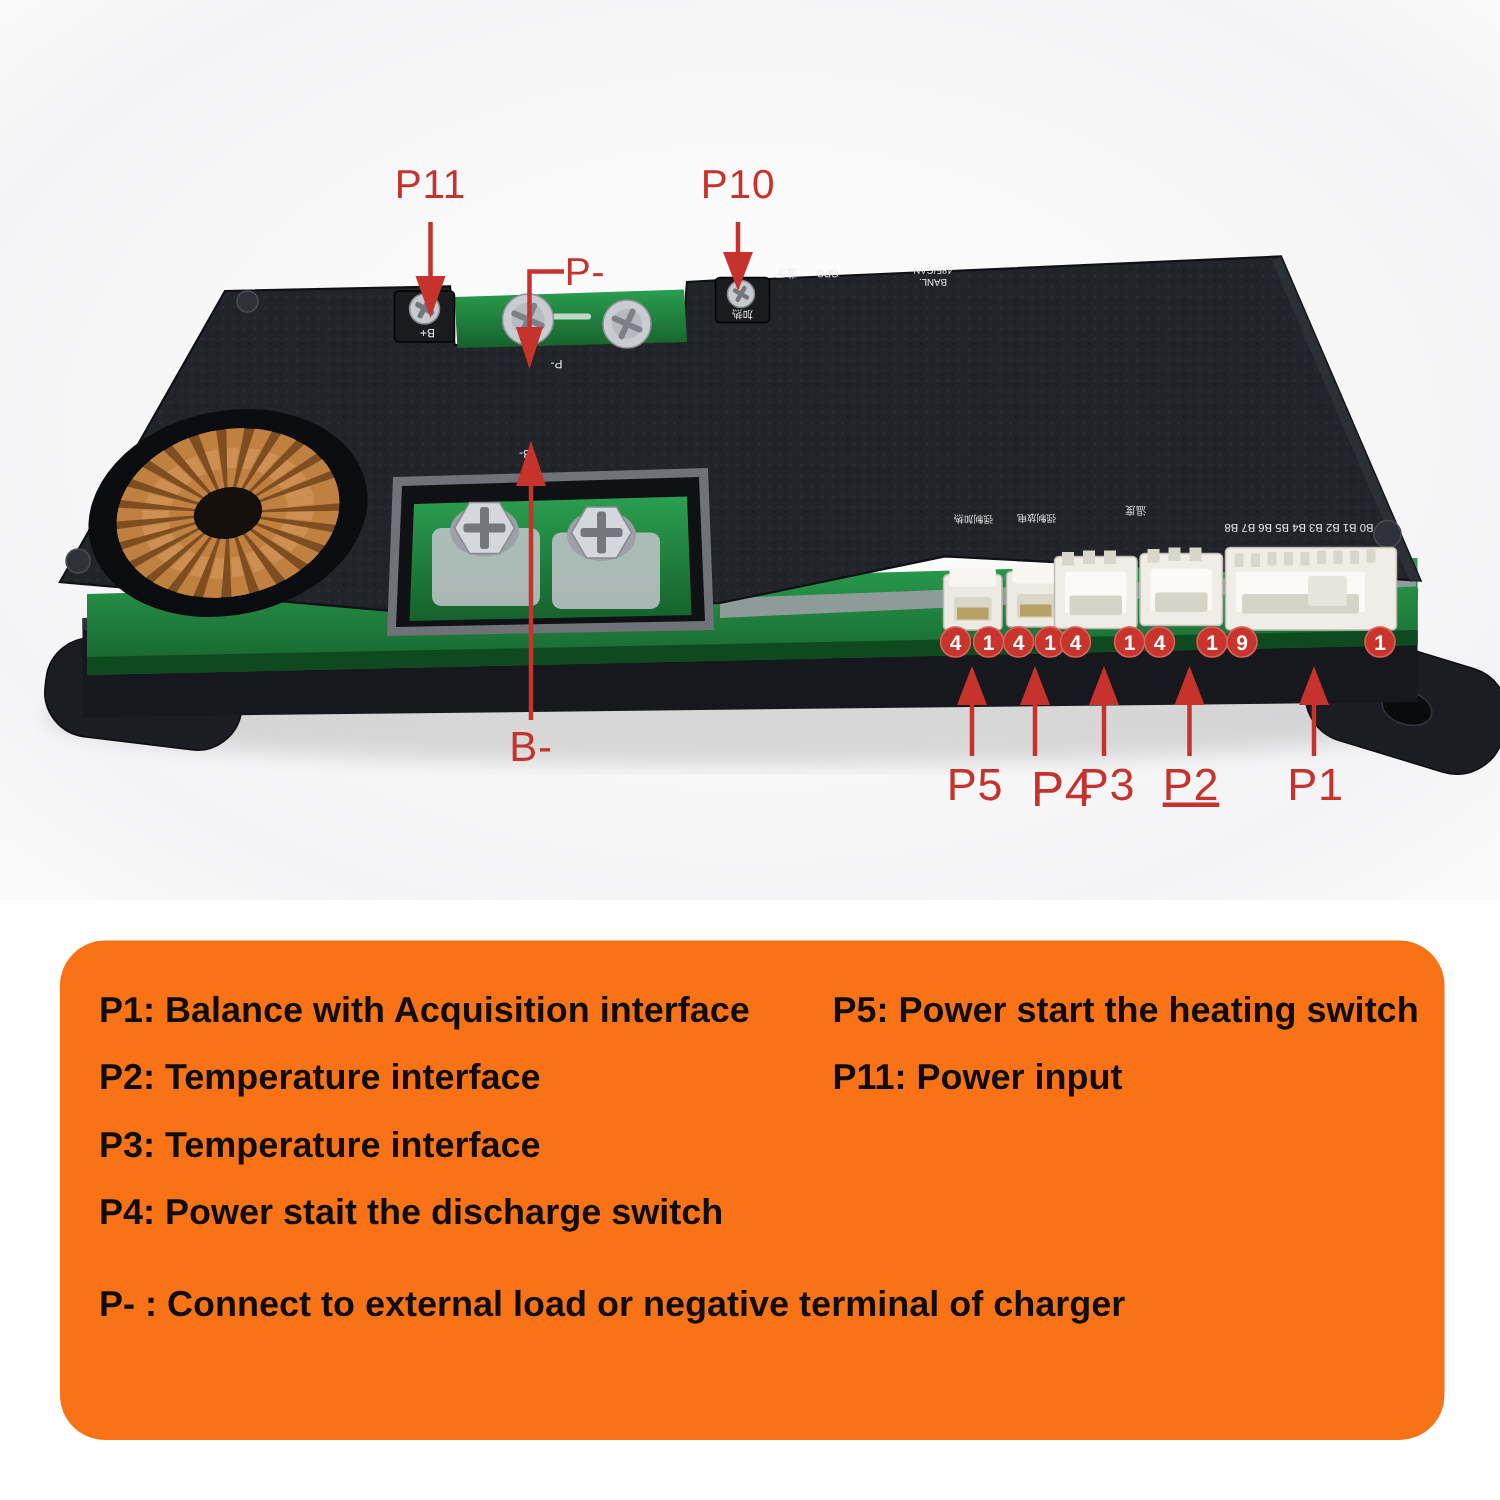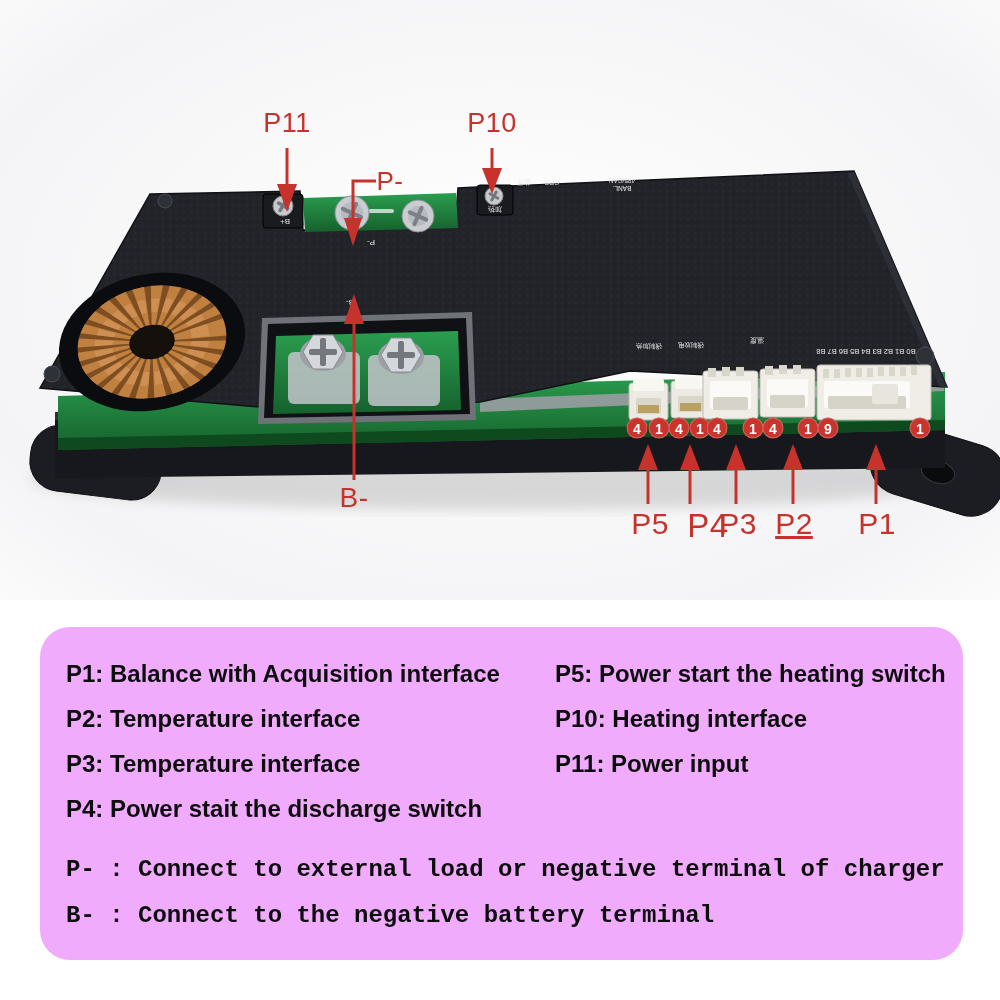--- a/index.html
+++ b/index.html
@@ -6,27 +6,27 @@
     font-family:"Liberation Sans",sans-serif;position:relative;overflow:hidden;}
   .stage{position:absolute;left:0;top:0;width:1000px;height:600px;
     background:radial-gradient(ellipse at 50% 48%, #ffffff 0%, #f4f4f6 78%, #fbfbfc 100%);}
   .stage svg{position:absolute;left:0;top:0;}
   .callout-label{position:absolute;transform:translate(-50%,0);color:#c5332c;
     font-weight:500;letter-spacing:.5px;white-space:nowrap;}
   .pin-badge{position:absolute;transform:translate(-50%,-50%);width:21px;height:21px;
     border-radius:50%;background:#c9342d;color:#ffffff;font-size:14px;font-weight:bold;
     display:flex;align-items:center;justify-content:center;box-shadow:0 0 0 1px rgba(255,255,255,.25) inset;}
   .legend-panel{position:absolute;left:40px;top:627px;width:923px;height:333px;
-    background:#f0abfc;border-radius:30px;}
+    background:#f97316;border-radius:30px;}
   .legend-col{position:absolute;top:24px;}
   #legend-left{left:26px;width:480px;}
   #legend-right{left:515px;}
   #legend-bottom{position:absolute;left:26px;top:220px;}
   .legend-row{font-size:24px;font-weight:bold;color:#0d0d0d;height:45px;line-height:45px;white-space:nowrap;}
-  #legend-bottom .legend-row{height:46px;line-height:46px;font-family:Liberation Mono, monospace;}
+  #legend-bottom .legend-row{height:46px;line-height:46px;}
 </style>
 </head>
 <body>
 
 <div class="stage">
   <svg width="1000" height="600" viewBox="0 0 1000 600">
     <defs>
       <pattern id="tex" width="7" height="7" patternUnits="userSpaceOnUse">
         <rect width="7" height="7" fill="#22242a"></rect>
         <circle cx="2" cy="2" r="0.9" fill="#2b2d35"></circle>
@@ -237,20 +237,18 @@
 
 <div class="legend-panel">
   <div class="legend-col" id="legend-left">
       <div class="legend-row">P1: Balance with Acquisition interface</div>
       <div class="legend-row">P2: Temperature interface</div>
       <div class="legend-row">P3: Temperature interface</div>
       <div class="legend-row">P4: Power stait the discharge switch</div>
     </div>
   <div class="legend-col" id="legend-right">
       <div class="legend-row">P5: Power start the heating switch</div>
-      <div class="legend-row">P10: Heating interface</div>
       <div class="legend-row">P11: Power input</div>
     </div>
   <div id="legend-bottom">
       <div class="legend-row">P- : Connect to external load or negative terminal of charger</div>
-      <div class="legend-row">B- : Connect to the negative battery terminal</div>
     </div>
 </div>
 
 </body></html>

